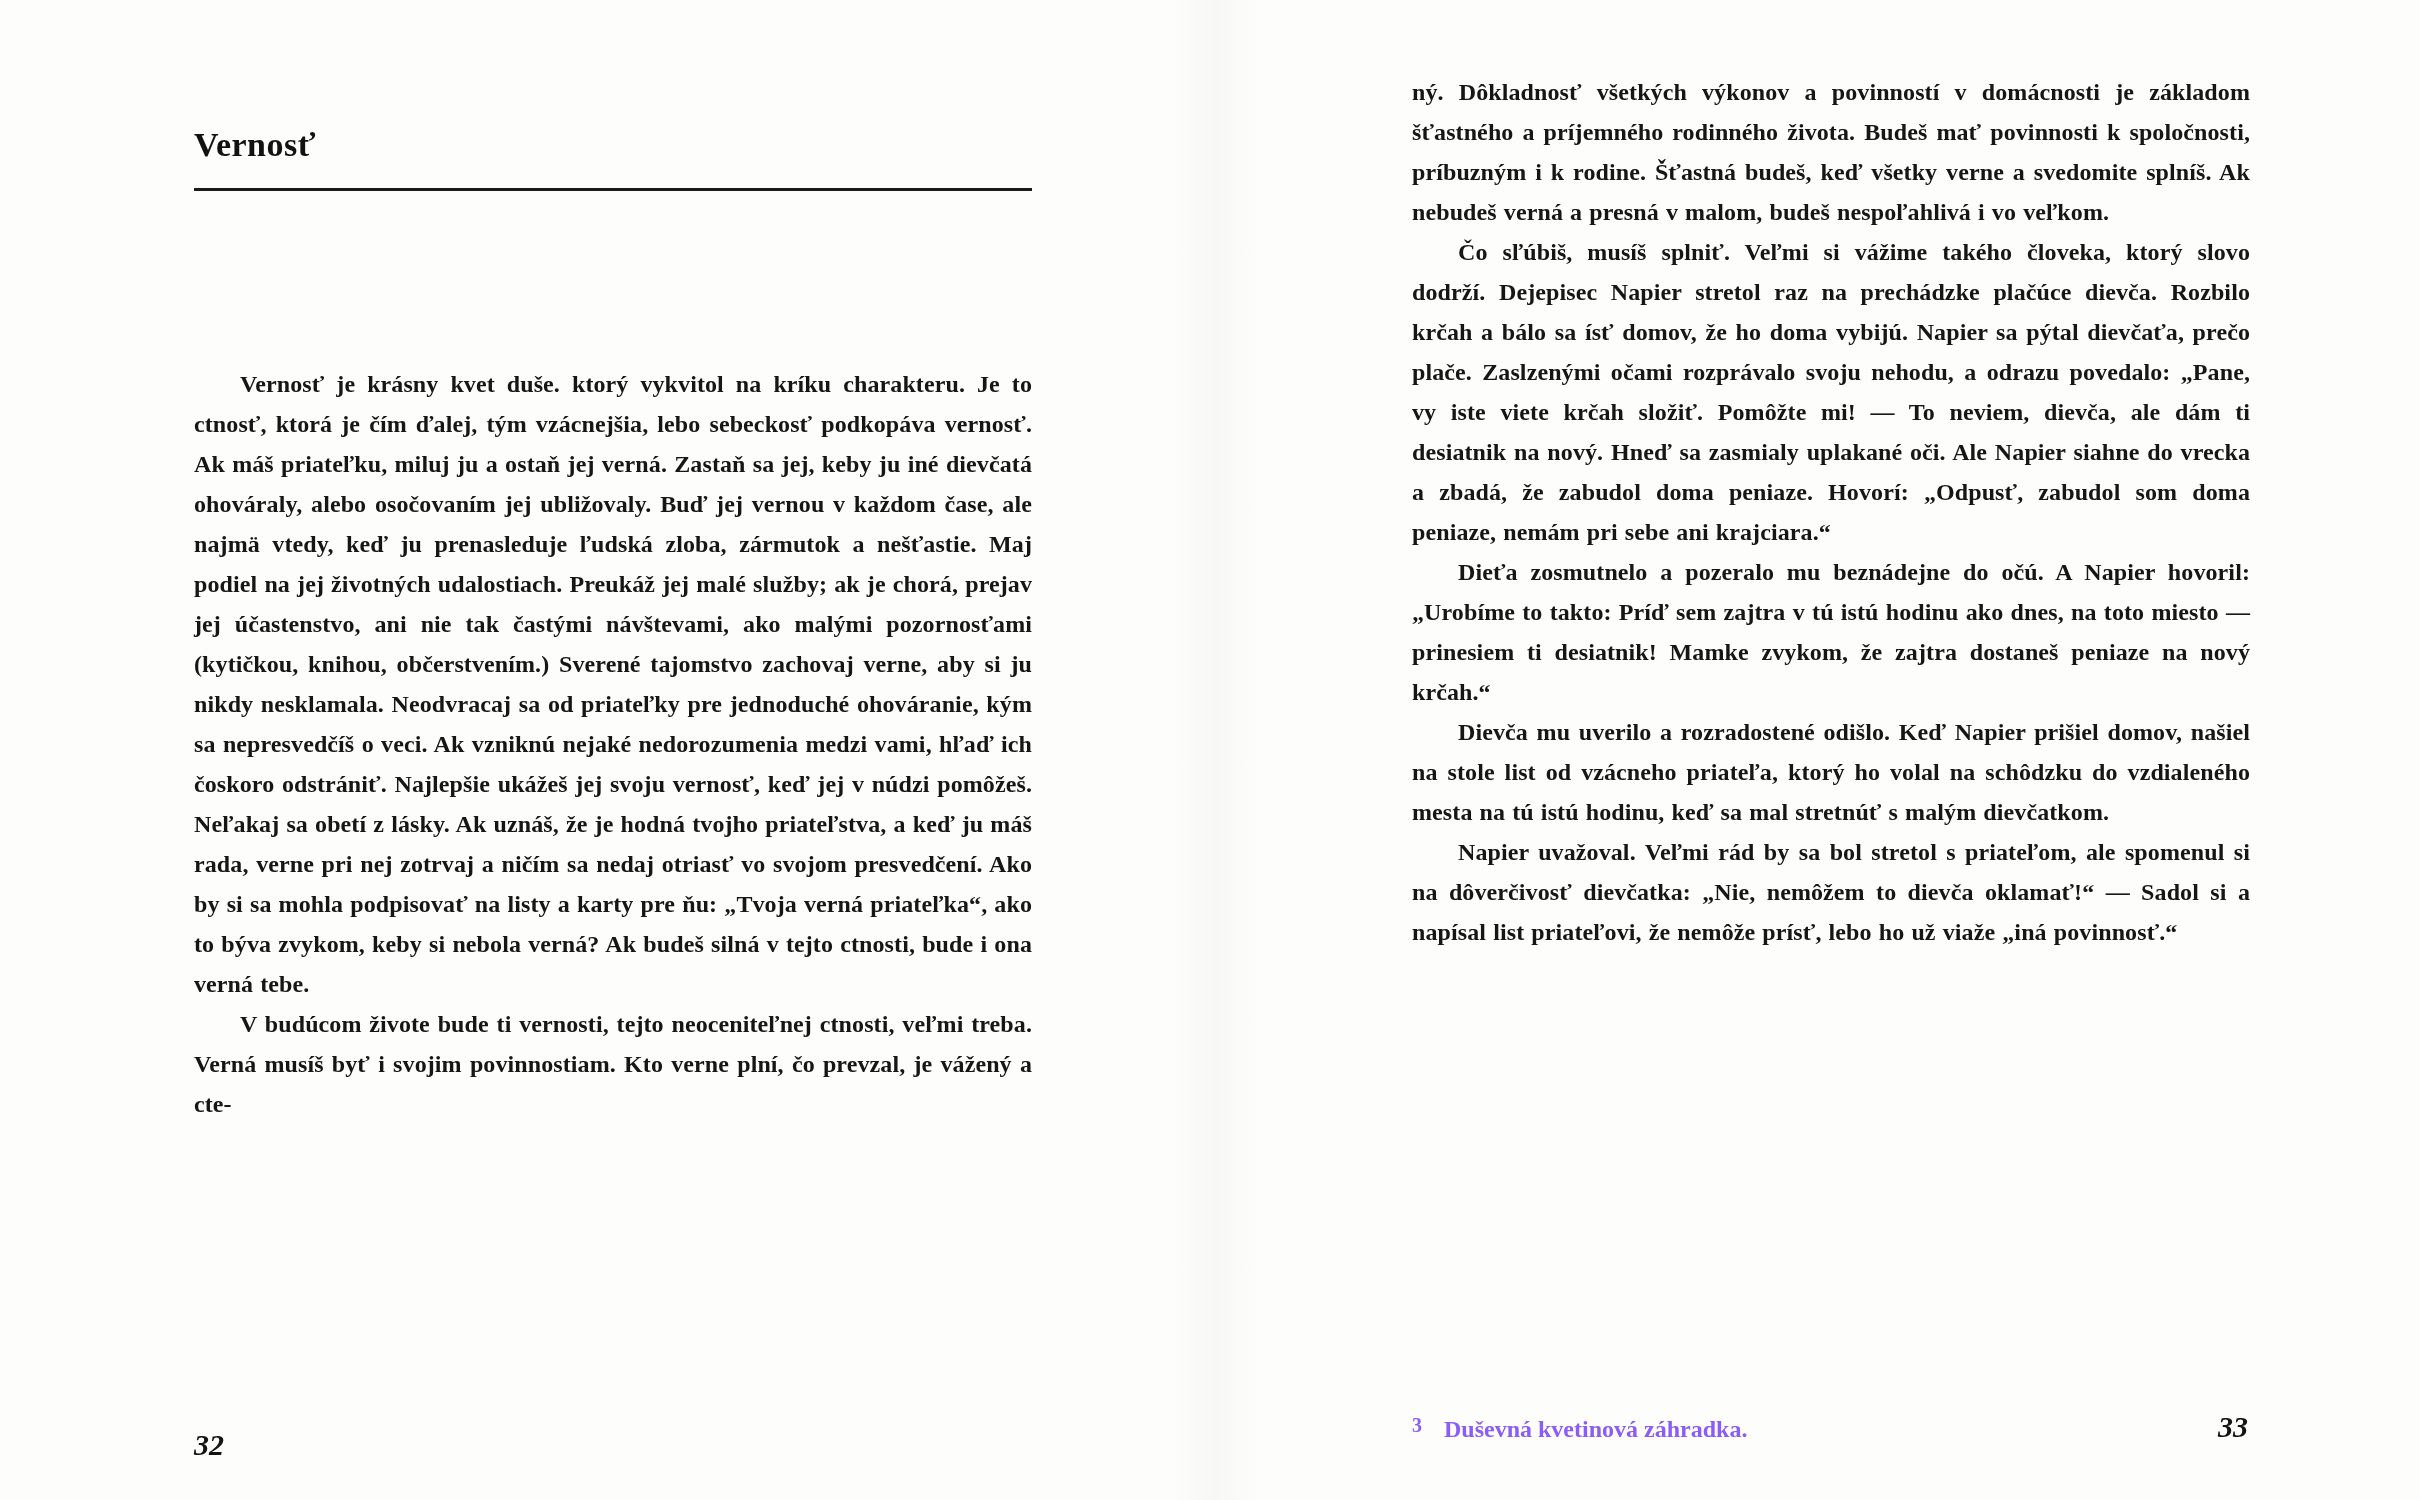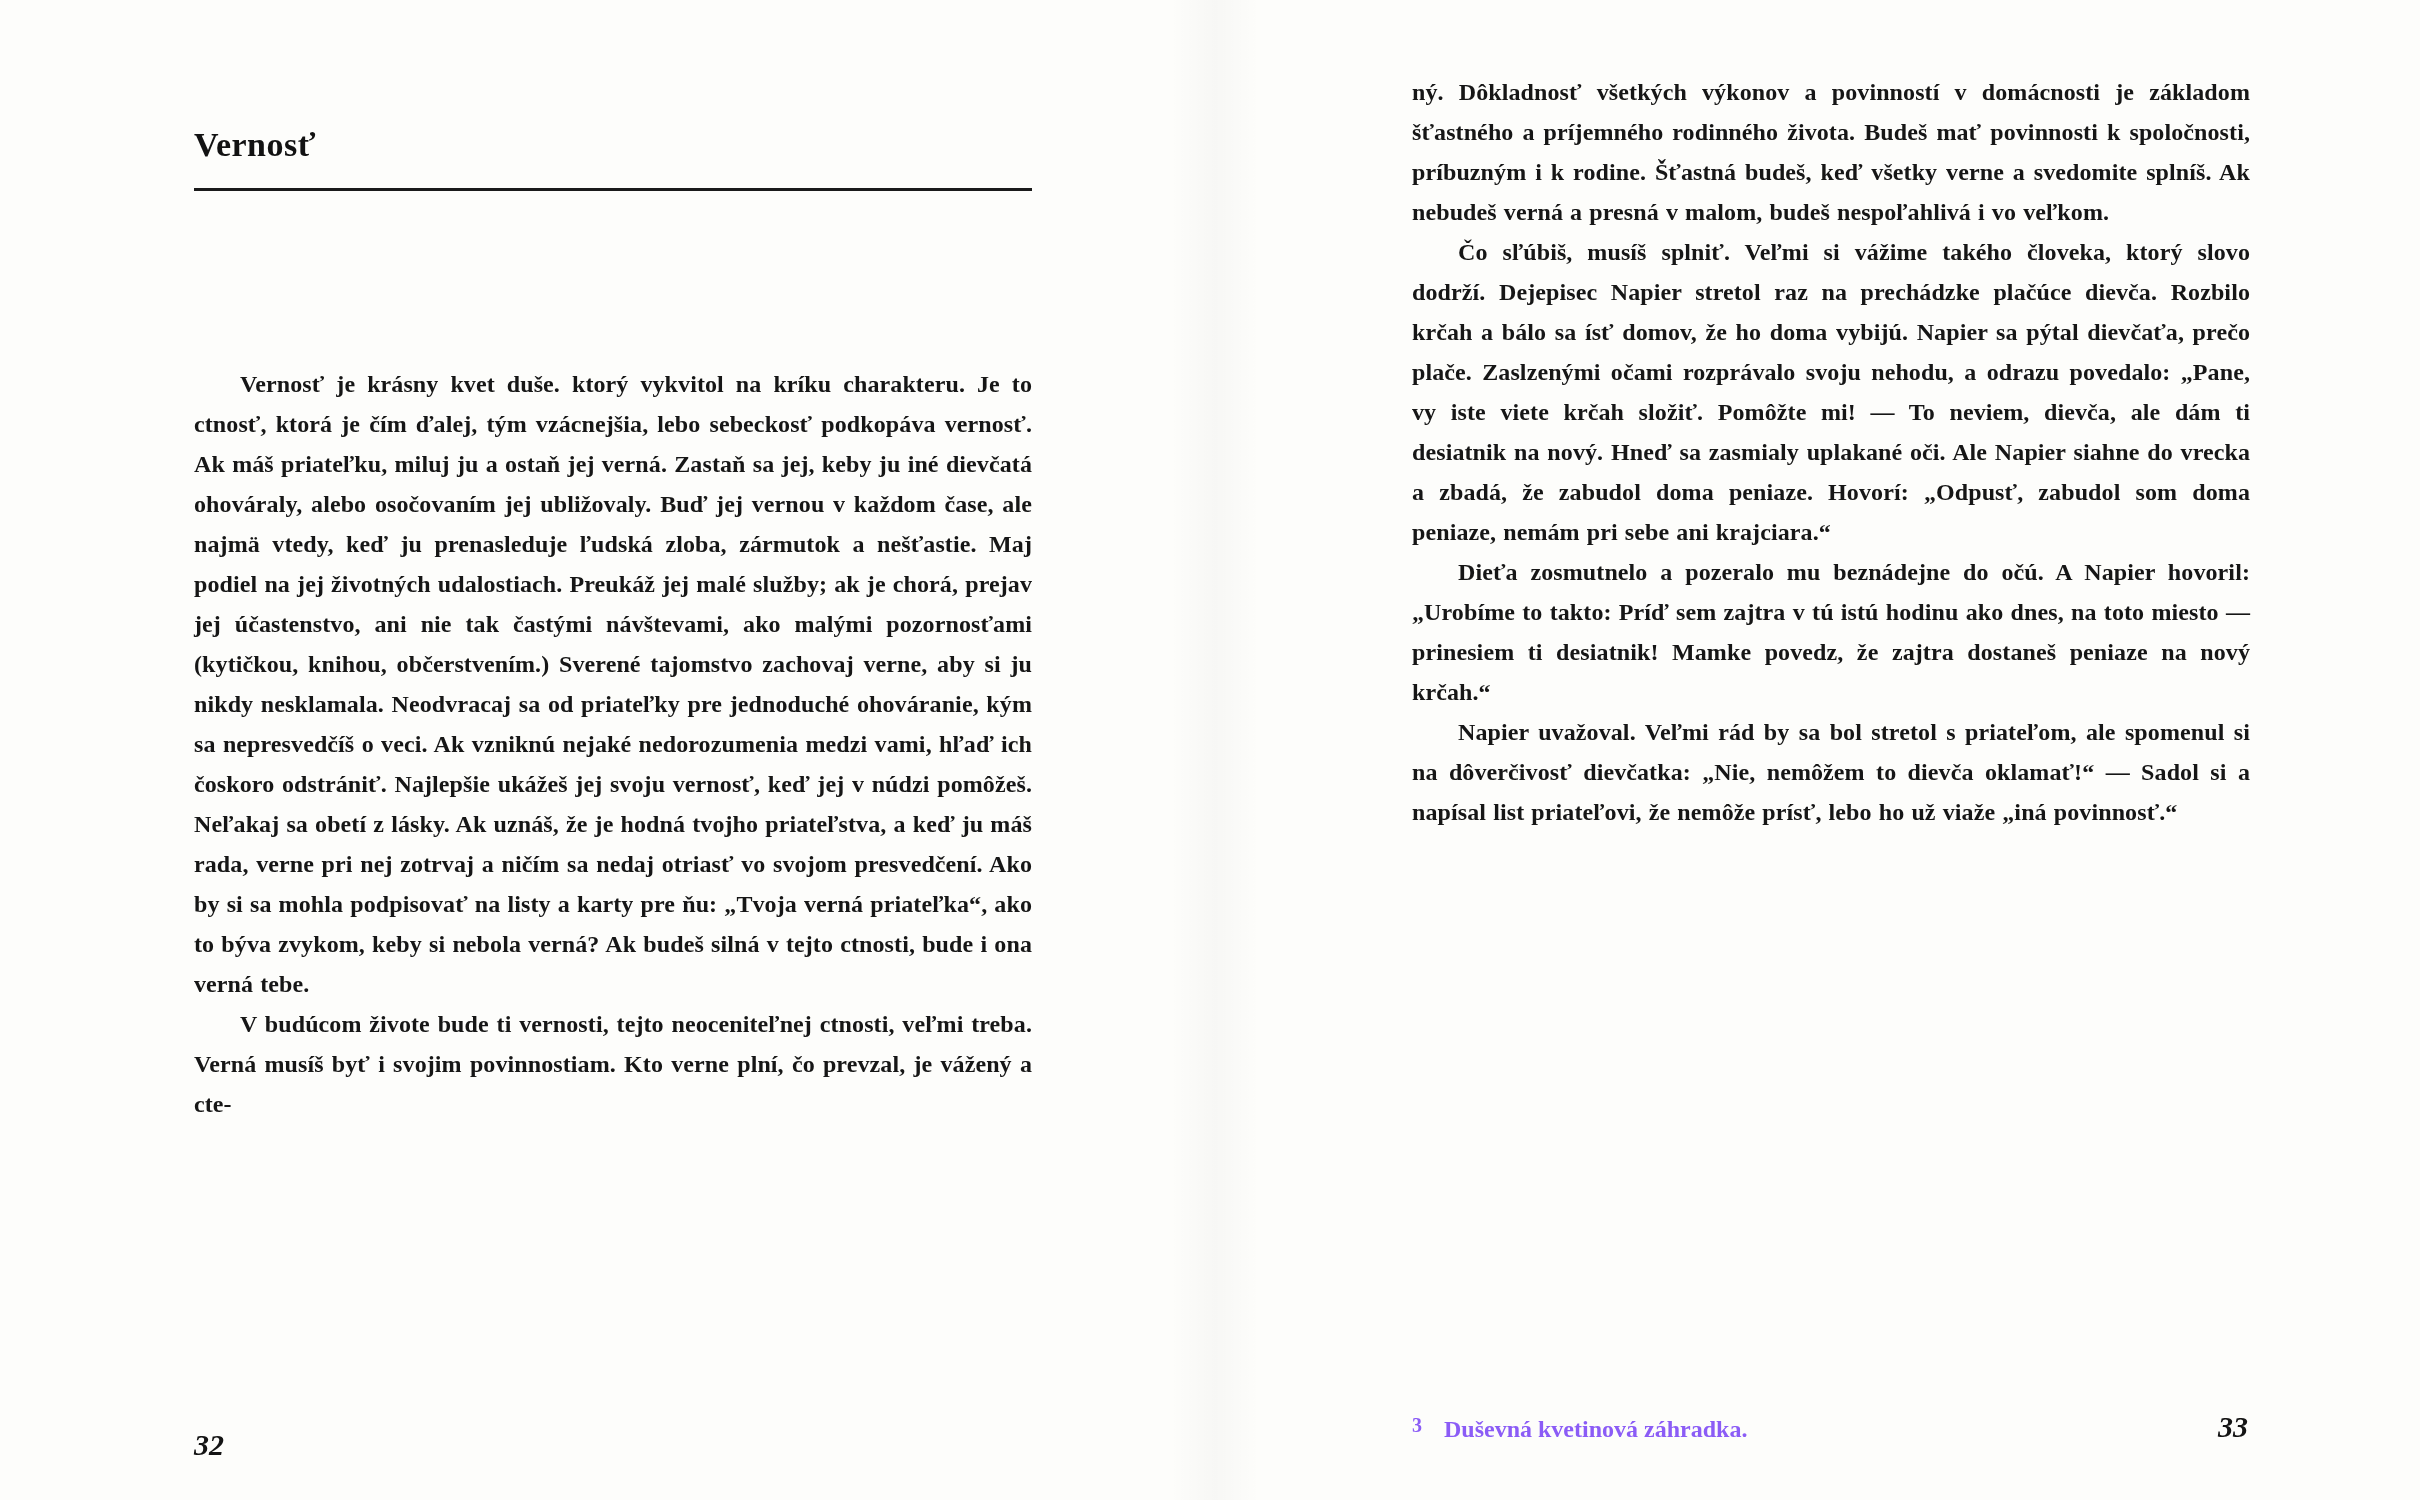--- a/index.html
+++ b/index.html
@@ -89,21 +89,22 @@
     <p class="para indent">V budúcom živote bude ti vernosti, tejto neoceniteľnej ctnosti, veľmi treba. Verná musíš byť i svojim povinnostiam. Kto verne plní, čo prevzal, je vážený a cte-</p>
   </div>
 
   <div class="page-number page-number-left">32</div>
 </div>
 
 <div class="page page-right">
   <div class="body-text body-text-right">
     <p class="para">ný. Dôkladnosť všetkých výkonov a povinností v domácnosti je základom šťastného a príjemného rodinného života. Budeš mať povinnosti k spoločnosti, príbuzným i k rodine. Šťastná budeš, keď všetky verne a svedomite splníš. Ak nebudeš verná a presná v malom, budeš nespoľahlivá i vo veľkom.</p>
     <p class="para indent">Čo sľúbiš, musíš splniť. Veľmi si vážime takého človeka, ktorý slovo dodrží. Dejepisec Napier stretol raz na prechádzke plačúce dievča. Rozbilo krčah a bálo sa ísť domov, že ho doma vybijú. Napier sa pýtal dievčaťa, prečo plače. Zaslzenými očami rozprávalo svoju nehodu, a odrazu povedalo: „Pane, vy iste viete krčah složiť. Pomôžte mi! — To neviem, dievča, ale dám ti desiatnik na nový. Hneď sa zasmialy uplakané oči. Ale Napier siahne do vrecka a zbadá, že zabudol doma peniaze. Hovorí: „Odpusť, zabudol som doma peniaze, nemám pri sebe ani krajciara.“</p>
-    <p class="para indent">Dieťa zosmutnelo a pozeralo mu beznádejne do očú. A Napier hovoril: „Urobíme to takto: Príď sem zajtra v tú istú hodinu ako dnes, na toto miesto — prinesiem ti desiatnik! Mamke povedz, že zajtra dostaneš peniaze na nový krčah.“</p>
+    <p class="para indent">Dieťa zosmutnelo a pozeralo mu beznádejne do očú. A Napier hovoril: „Urobíme to takto: Príď sem zajtra v tú istú hodinu ako dnes, na toto miesto — prinesiem ti desiatnik! Mamke zvykom, že zajtra dostaneš peniaze na nový krčah.“</p>
+    <p class="para indent">Dievča mu uverilo a rozradostené odišlo. Keď Napier prišiel domov, našiel na stole list od vzácneho priateľa, ktorý ho volal na schôdzku do vzdialeného mesta na tú istú hodinu, keď sa mal stretnúť s malým dievčatkom.</p>
     <p class="para indent">Napier uvažoval. Veľmi rád by sa bol stretol s priateľom, ale spomenul si na dôverčivosť dievčatka: „Nie, nemôžem to dievča oklamať!“ — Sadol si a napísal list priateľovi, že nemôže prísť, lebo ho už viaže „iná povinnosť.“</p>
   </div>
 
   <div class="footnote">
     <span class="footnote-marker">3</span><span class="footnote-text">Duševná kvetinová záhradka.</span>
   </div>
 
   <div class="page-number page-number-right">33</div>
 </div>
 

